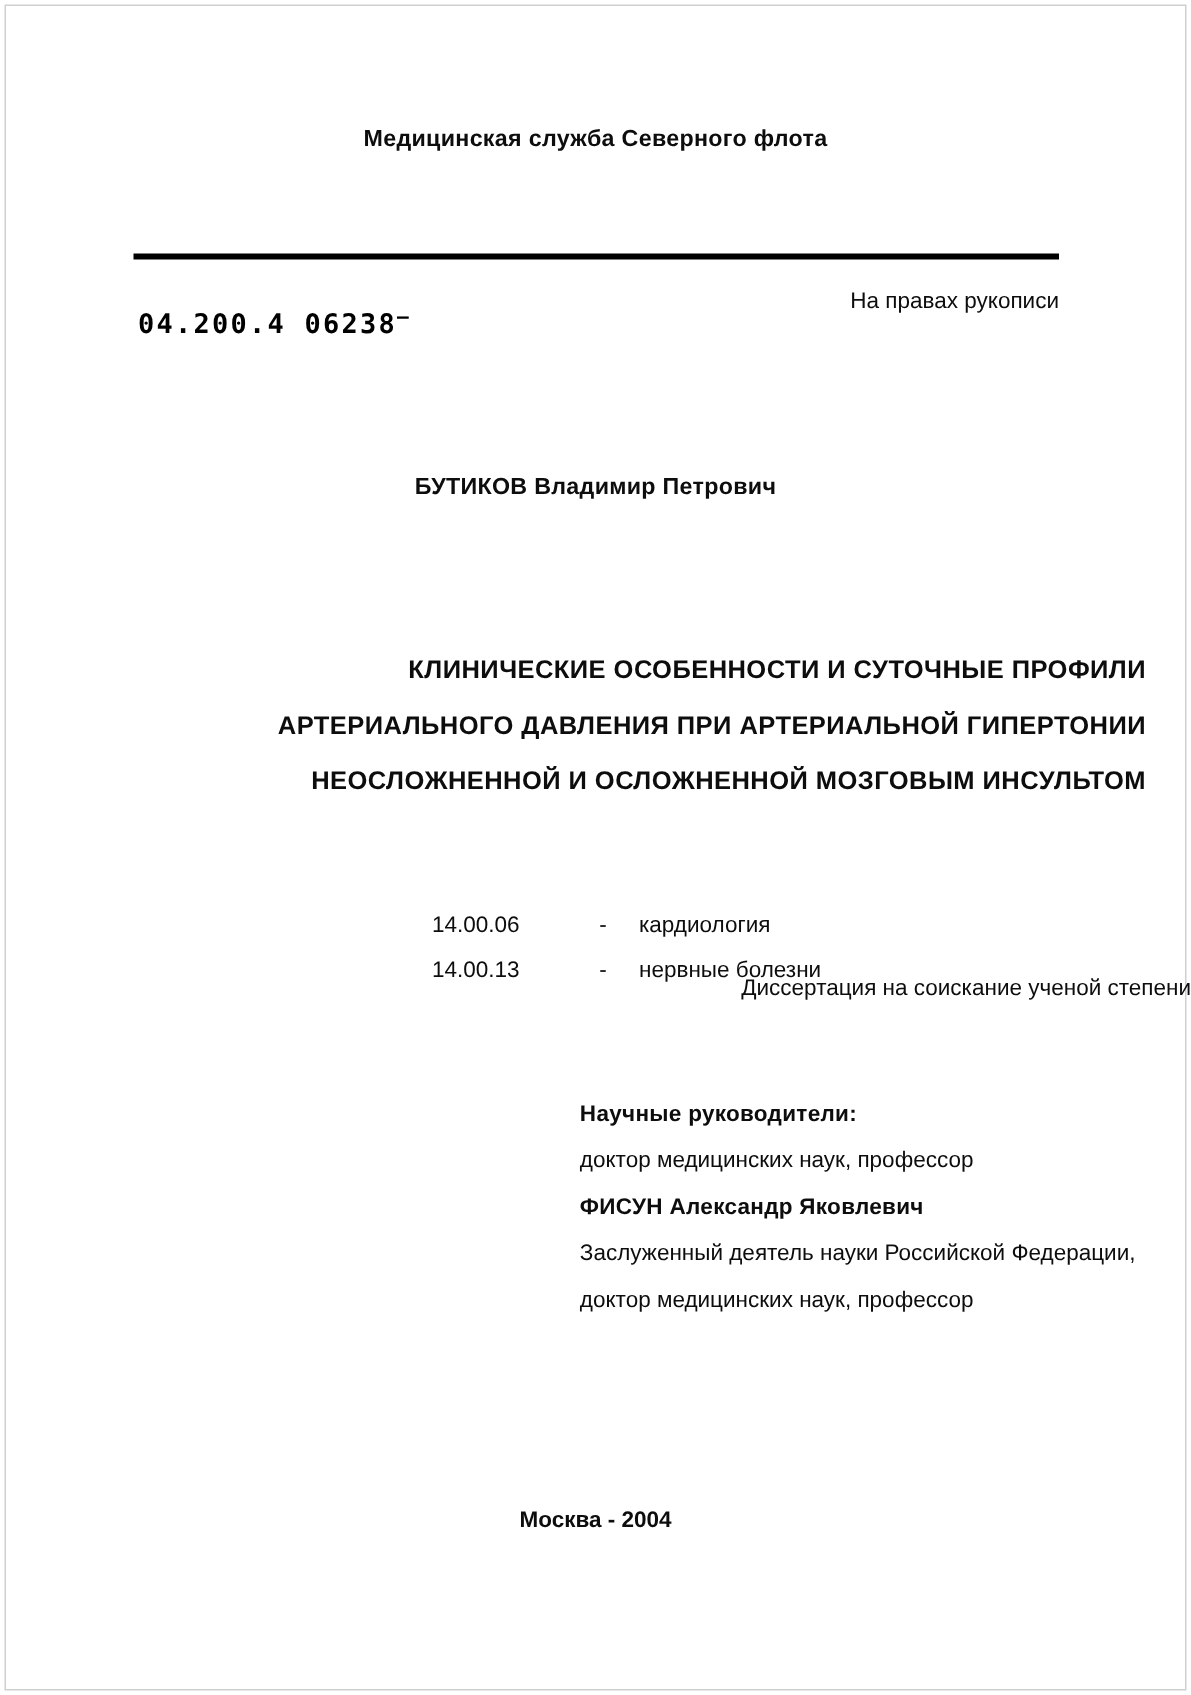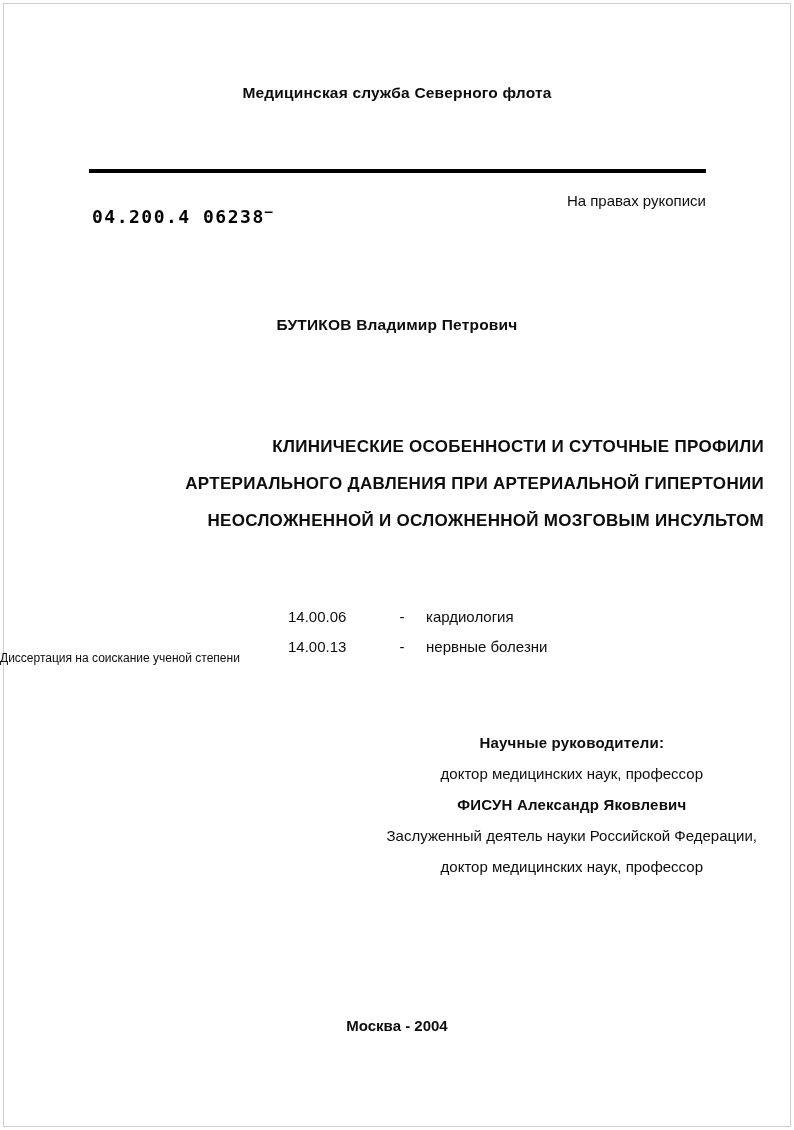--- a/index.html
+++ b/index.html
@@ -98,43 +98,42 @@
     display: flex;
   }
   .spec-code { width: 90px; }
   .spec-dash { width: 48px; text-align: center; }
   .spec-label {}
   .dissertation {
     position: absolute;
     top: 643px;
     left: 0;
     width: 100%;
-    text-align: left;
-    font-size: 12px;
+    text-align: right;
+    font-size: 15px;
     line-height: 31px;
   }
   .supervisors {
     position: absolute;
     top: 727px;
     right: 37px;
-    text-align: center;
+    text-align: left;
     font-size: 15px;
     line-height: 31px;
     margin-left: 40px;
   }
   .supervisors .bold { font-weight: bold; letter-spacing: 0.2px; }
   .footer {
     position: absolute;
     top: 1005px;
     left: 0;
     width: 100%;
     text-align: center;
     font-size: 15px;
     font-weight: bold;
-    margin-top: 12px;
   }
 </style>
 </head>
 <body>
 
 <div class="page">
   <div class="scan-border"></div>
 
   <div class="header">
     <div>Медицинская служба Северного флота</div>

